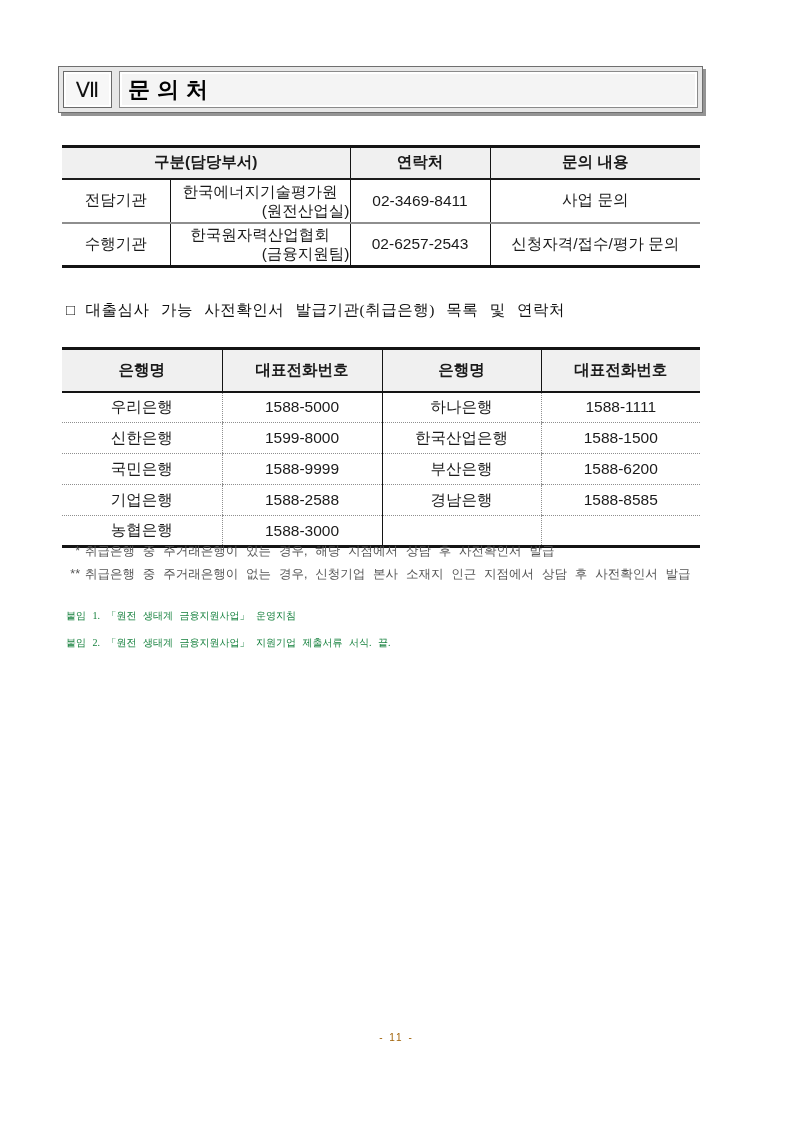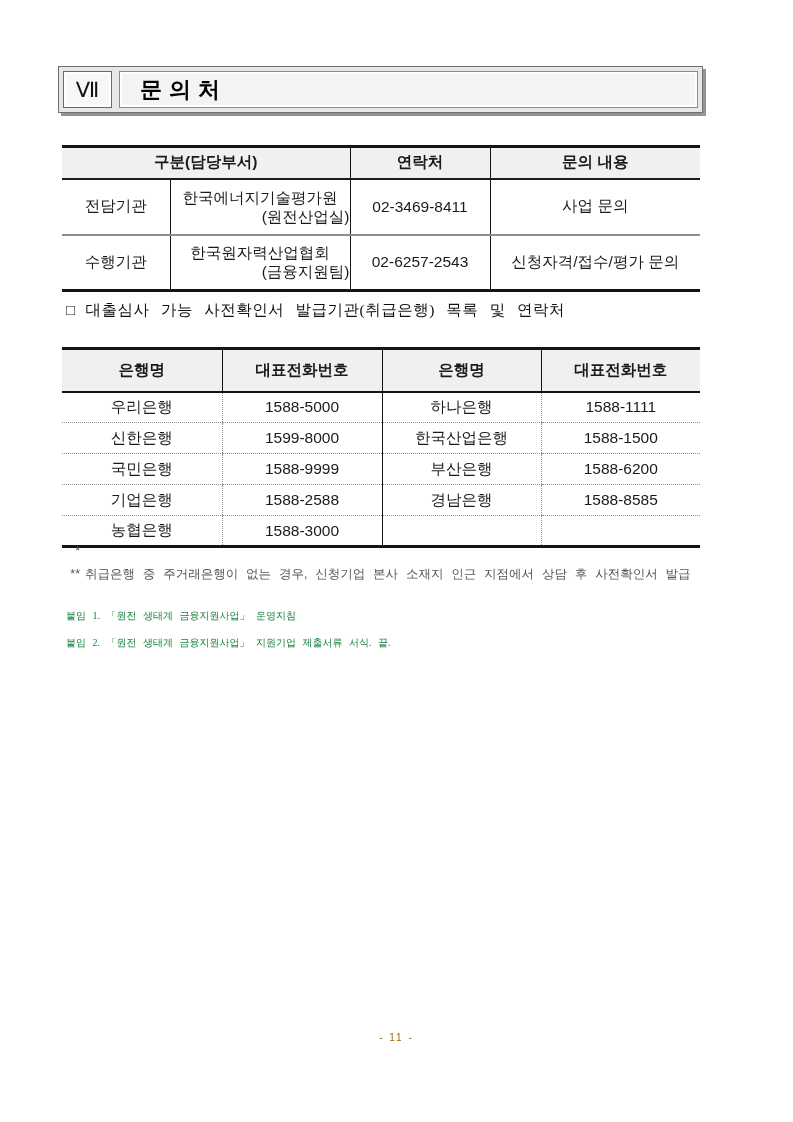--- a/index.html
+++ b/index.html
@@ -32,21 +32,21 @@
     display: flex; align-items: center; justify-content: center;
     font-size: 21px; font-weight: 500; color: #111111;
   }
   .banner-title {
     flex: 1;
     margin-left: 7px;
     background: #f4f4f4;
     border: 1.5px solid #8a8a8a;
     box-shadow: inset 0 0 0 2px #ffffff;
     display: flex; align-items: center;
-    padding-left: 20px;
+    padding-left: 8px;
     font-size: 22px; font-weight: 700; color: #000000;
     letter-spacing: 7px;
   }
 
   
   table { border-collapse: collapse; table-layout: fixed; }
   .contact-table {
     position: absolute; left: 62px; top: 145px;
     width: 638px;
     border-top: 3px solid #141414;
@@ -56,21 +56,21 @@
   .contact-table th, .contact-table td {
     text-align: center; vertical-align: middle;
     font-weight: normal;
   }
   .contact-table thead th {
     height: 32px;
     background: #f0f0f0;
     font-weight: 700;
     border-bottom: 2px solid #1c1c1c;
   }
-  .contact-table tbody td { height: 56px; }
+  .contact-table tbody td { height: 44px; }
   .contact-table .v-solid { border-left: 1.5px solid #141414; }
   .contact-table tbody tr.row-divider td { border-bottom: 2px solid #8e8e8e; }
   .org-main { display: block; line-height: 19px; }
   .org-sub  { display: block; line-height: 19px; text-align: right; }
 
   
   .bank-heading {
     position: absolute; left: 66px; top: 300px;
     font-family: "Liberation Serif", serif;
     font-size: 15.5px; color: #111111;
@@ -225,20 +225,21 @@
         <td class="v-dot">1588-3000</td>
         <td class="v-solid"></td>
         <td class="v-dot"></td>
       </tr>
     </tbody>
   </table>
 
   <div class="footnotes">
     <div class="footnote">
       <span class="marker">*</span>
+      <span>취급은행 중 주거래은행이 있는 경우, 해당 지점에서 상담 후 사전확인서 발급</span>
     </div>
     <div class="footnote">
       <span class="marker">**</span>
       <span>취급은행 중 주거래은행이 없는 경우, 신청기업 본사 소재지 인근 지점에서 상담 후 사전확인서 발급</span>
     </div>
   </div>
 
   <div class="attachments">
     <div>붙임 1. 「원전 생태계 금융지원사업」  운영지침</div>
     <div>붙임 2. 「원전 생태계 금융지원사업」  지원기업 제출서류 서식.  끝.</div>

